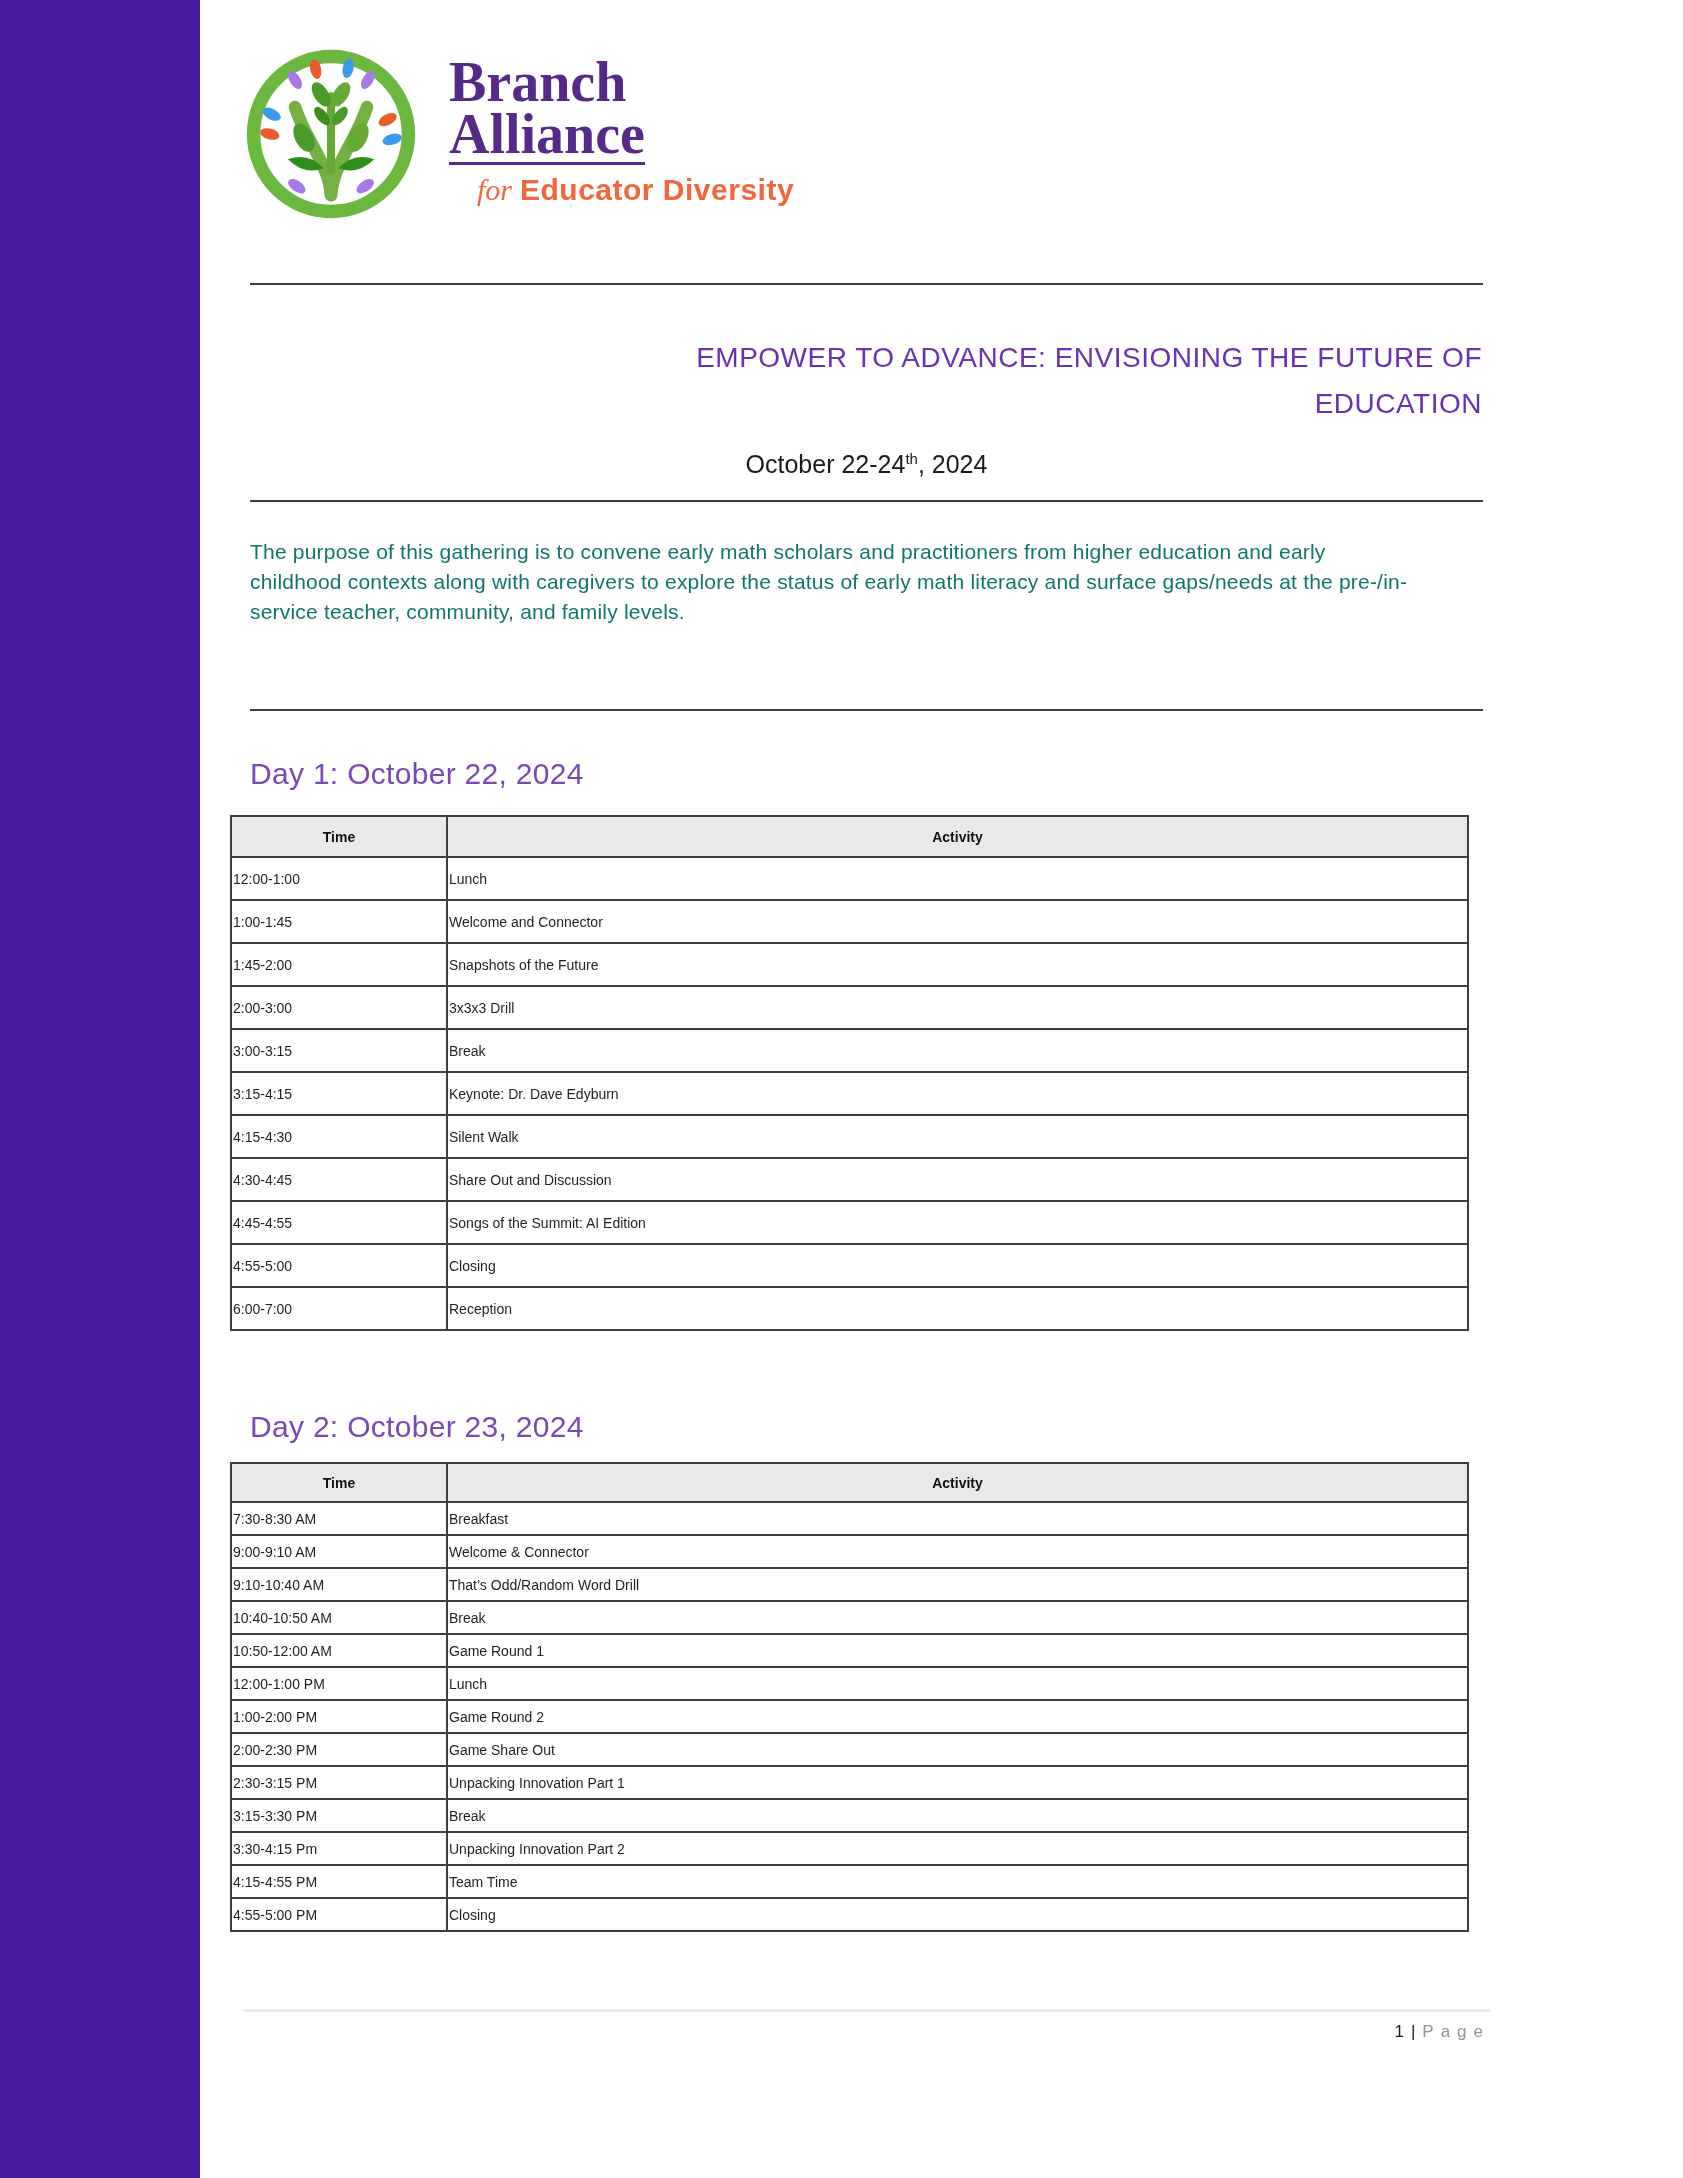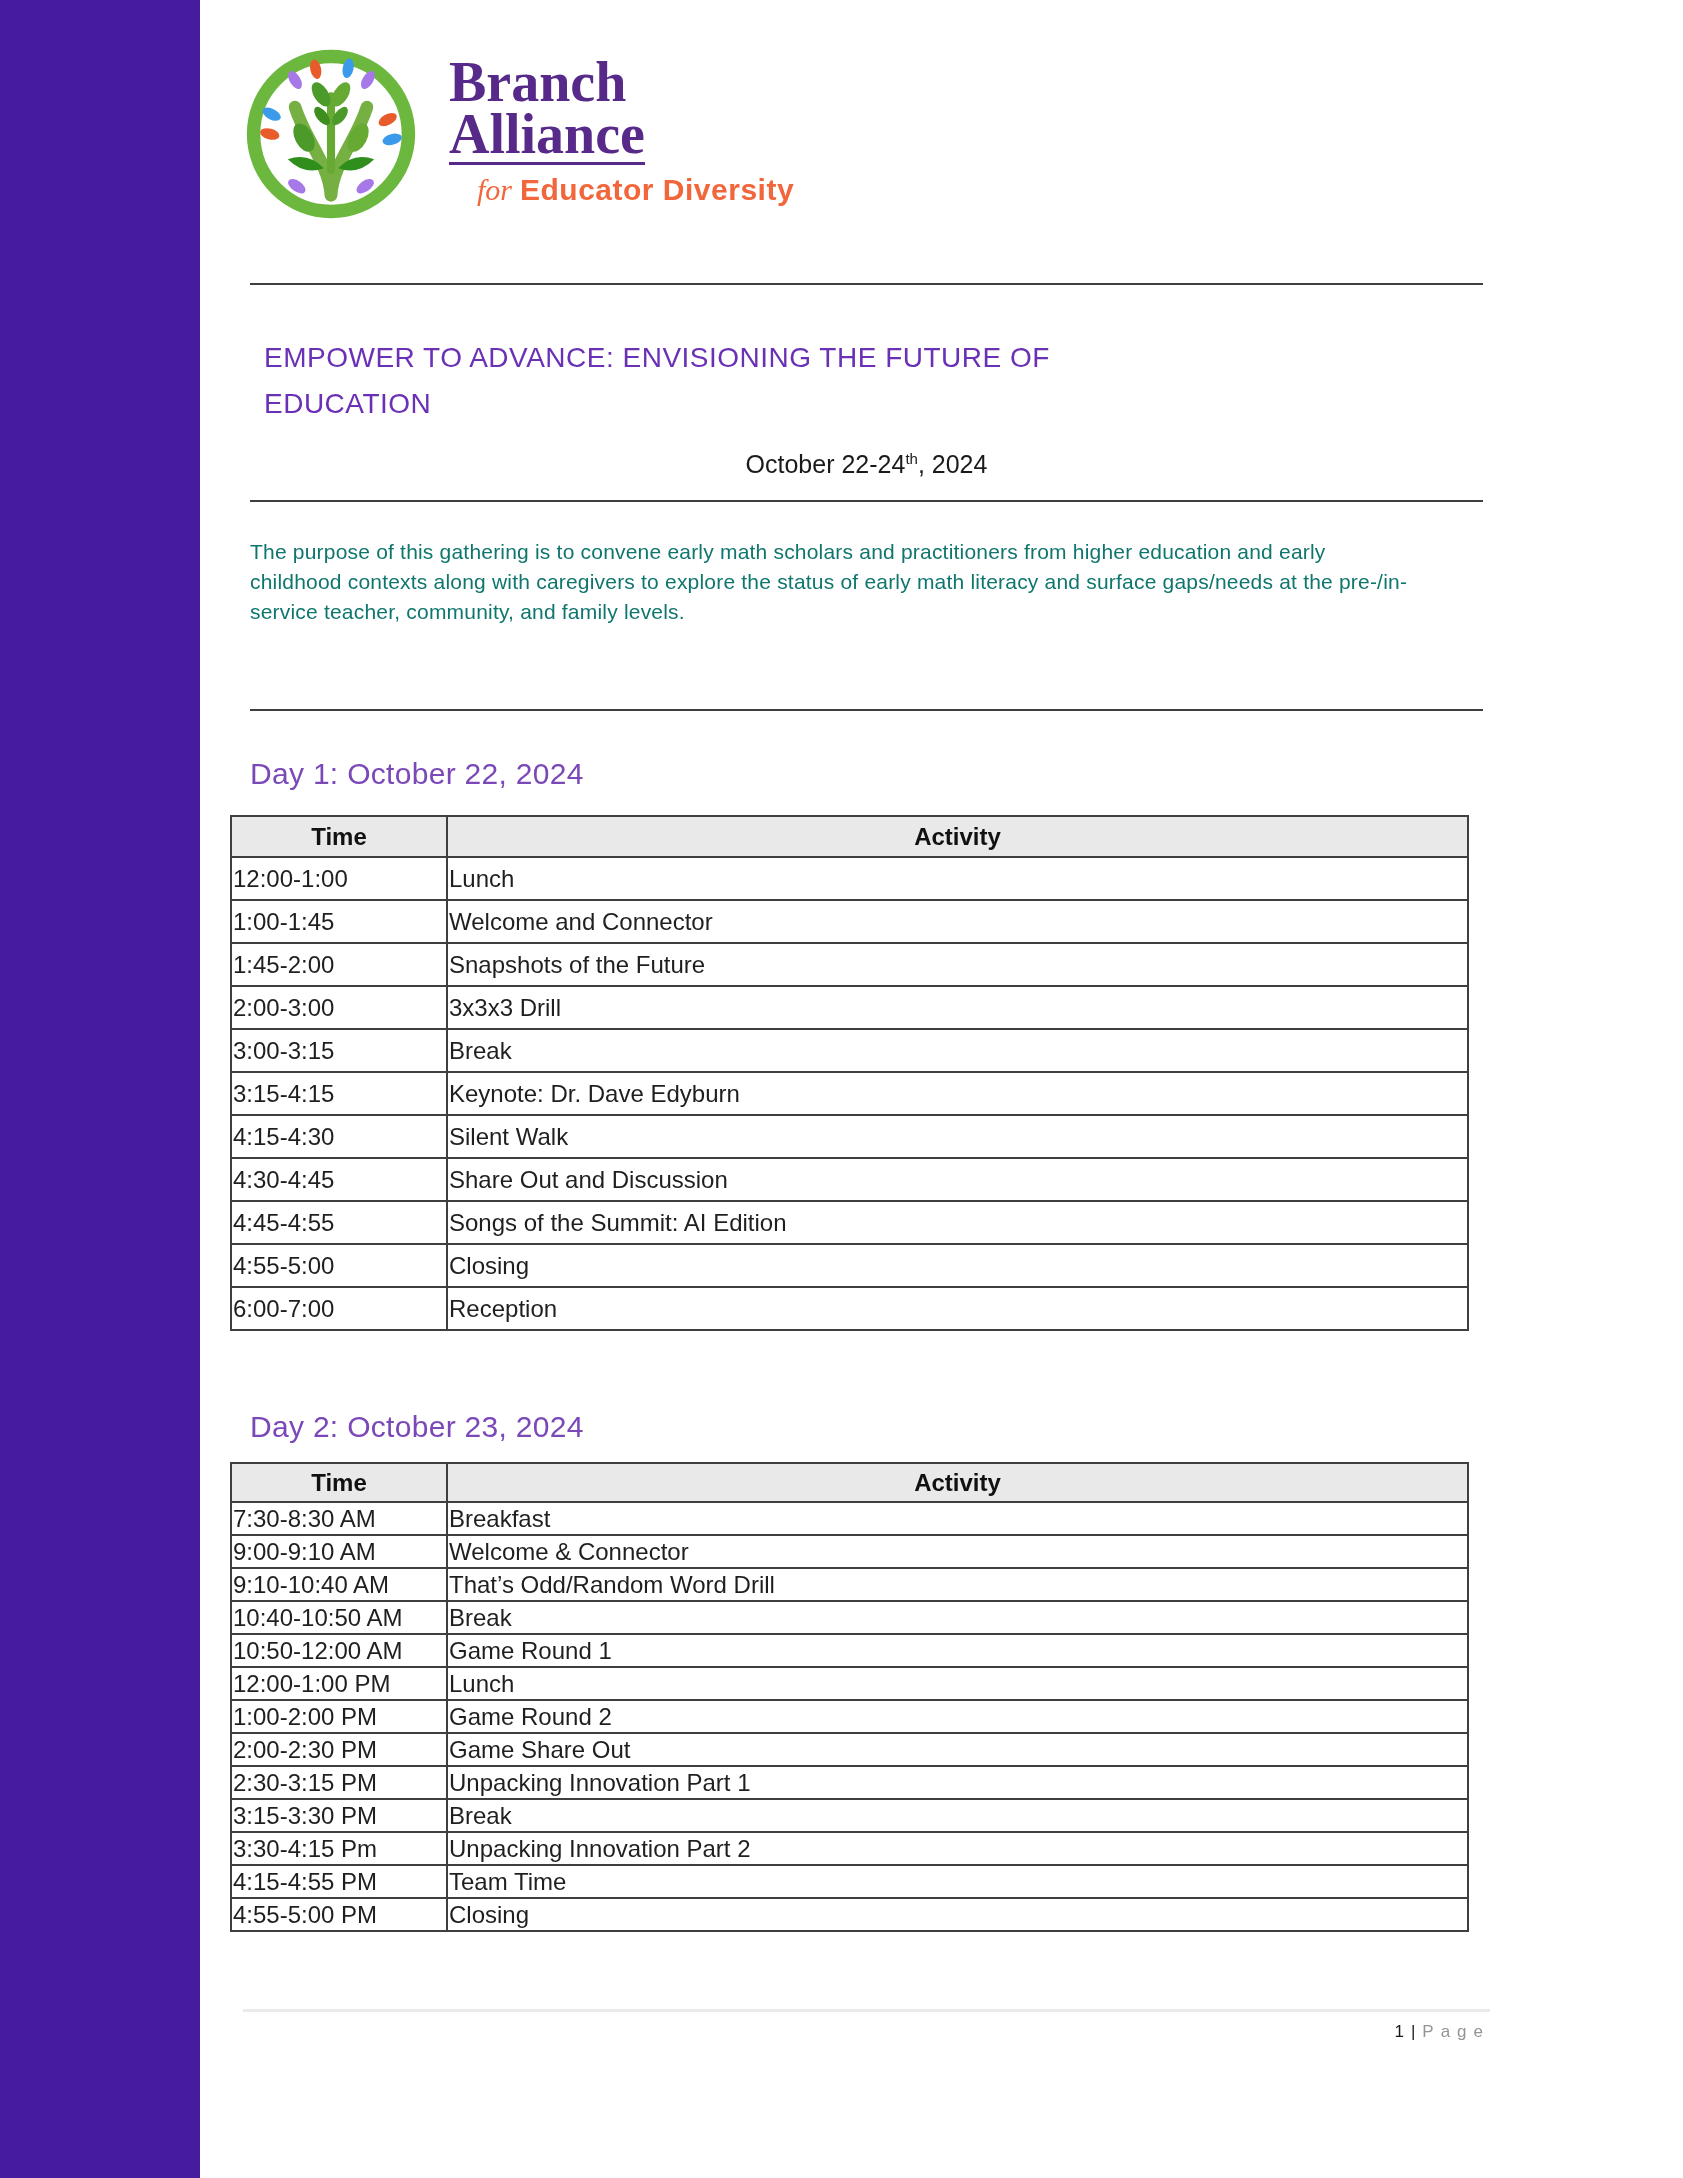--- a/index.html
+++ b/index.html
@@ -18,36 +18,36 @@
   .tagline .for{font-family:"Liberation Serif","DejaVu Serif",serif;font-style:italic;
                 font-weight:normal;margin-right:8px;margin-left:28px;}
   .tagline .rest{font-weight:bold;letter-spacing:0.5px;}
 
   .rule{position:absolute;left:250px;width:1233px;height:0;border:none;
         border-top:2.5px solid #3f3f3f;margin:0;}
   .rule1{top:283px;}
   .rule2{top:500px;}
   .rule3{top:709px;}
 
-  .title{position:absolute;left:264px;top:335px;width:1233px;text-align:left;
+  .title{position:absolute;left:249px;top:335px;width:1233px;text-align:right;
          color:#6a30b5;font-size:28px;line-height:46px;letter-spacing:0.5px;}
   .date{position:absolute;left:250px;top:450px;width:1233px;text-align:center;
         color:#1a1a1a;font-size:25px;}
   .date sup{font-size:60%;vertical-align:super;}
 
   .intro{position:absolute;left:250px;top:537px;width:1173px;margin:0;
          font-size:21px;line-height:30px;color:#0f766e;letter-spacing:0.2px;}
 
   .day-heading{position:absolute;left:250px;margin:0;font-weight:normal;
                color:#7b48b8;font-size:30px;letter-spacing:0.3px;}
   .day1-heading{top:757px;}
   .day2-heading{top:1410px;}
 
   table.agenda{position:absolute;left:230px;width:1239px;border-collapse:collapse;
-               table-layout:fixed;font-size:24px;color:#1f1f1f;}
+               table-layout:fixed;font-size:14px;color:#1f1f1f;}
   table.day1{top:815px;}
   table.day2{top:1462px;}
   table.agenda col.c-time{width:216px;}
   table.agenda th, table.agenda td{border:2px solid #3f3f3f;overflow:hidden;white-space:nowrap;}
   table.agenda th{background:#e9e9e9;font-weight:bold;text-align:center;color:#111;}
   table.day1 th{height:37px;}
   table.day2 th{height:35px;}
   table.day1 td{height:39px;}
   table.day2 td{height:29px;}
   table.agenda td:first-child{text-align:left;}

